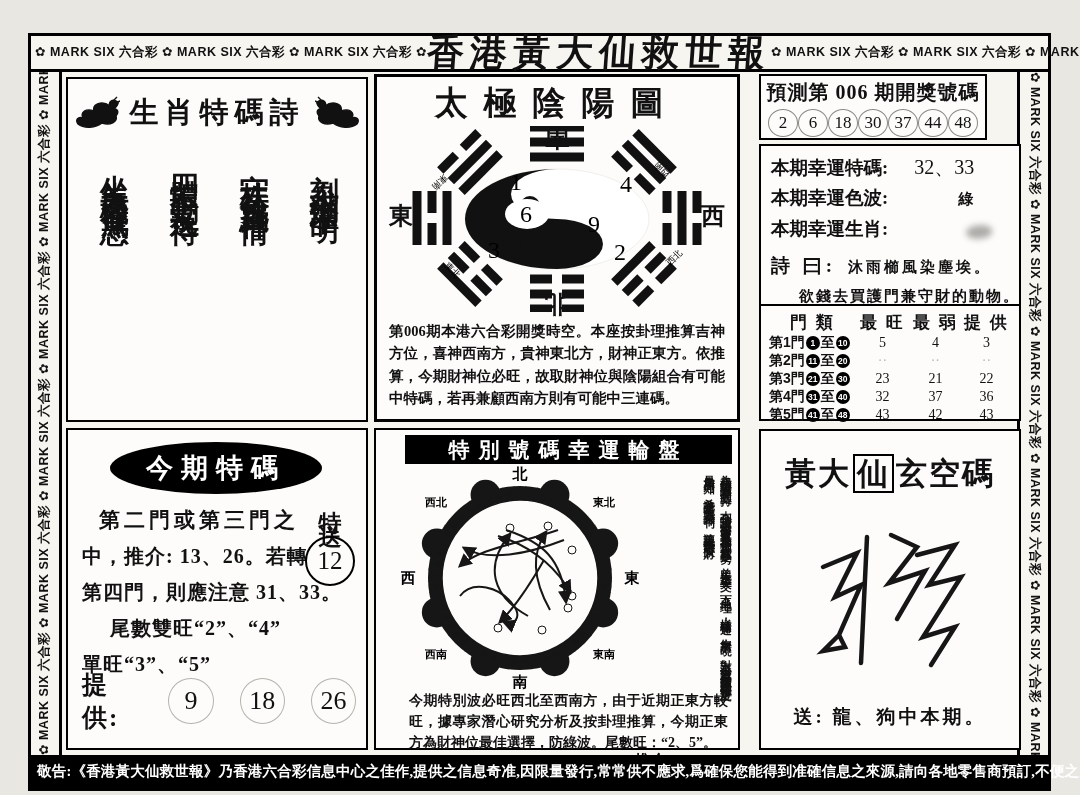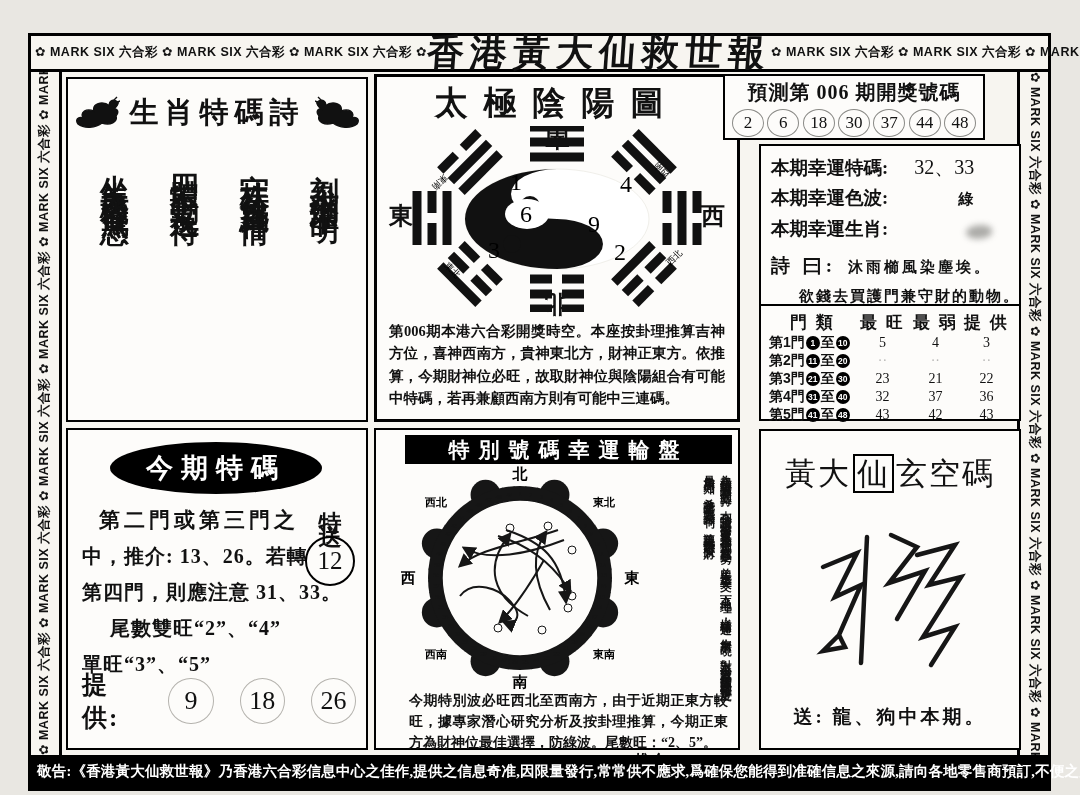--- a/index.html
+++ b/index.html
@@ -31,21 +31,21 @@
   .taiji-title{text-align:center;font-size:33px;font-weight:bold;letter-spacing:16px;margin-top:4px;white-space:nowrap;}
   .bagua-wrap{position:relative;width:100%;height:186px;}
   .bagua-svg{position:absolute;left:50%;top:0;transform:translateX(-50%);}
   .dir{position:absolute;font-size:24px;font-weight:bold;}
   .dir.t{left:50%;top:-4px;transform:translateX(-50%) rotate(180deg);}
   .dir.b{left:50%;bottom:-8px;transform:translateX(-50%) rotate(180deg);}
   .dir.l{left:12px;top:50%;transform:translateY(-58%);}
   .dir.rr{right:12px;top:50%;transform:translateY(-58%);}
   .taiji-par{font-size:14.5px;font-weight:bold;line-height:1.55;text-align:justify;padding:8px 12px 0 12px;}
   
-  .pred-box{left:661px;top:2px;width:262px;height:66px;border-width:2.5px;}
+  .pred-box{left:697px;top:2px;width:228px;height:66px;border-width:2.5px;}
   .pred-title{font-size:20px;font-weight:bold;text-align:center;margin-top:3px;letter-spacing:1px;white-space:nowrap;}
   .pred-nums{display:flex;justify-content:space-between;padding:3px 7px 0 7px;}
   .pred-ball{width:30px;height:26px;border:1.5px solid #8a8a86;border-radius:50%;display:flex;align-items:center;justify-content:center;font-size:17px;}
   .lucky-box{left:697px;top:72px;width:262px;height:198px;border-width:2.5px;padding:8px 10px;}
   .lucky-row{display:flex;align-items:baseline;height:31px;}
   .lucky-label{font-size:18.5px;font-weight:bold;white-space:nowrap;}
   .lucky-val{font-size:20px;margin-left:26px;}
   .lucky-val.green{font-size:15px;margin-left:70px;font-weight:bold;}
   .smudge{width:26px;height:14px;margin-left:78px;background:#6a6a66;border-radius:60% 40% 55% 45%;filter:blur(3px);opacity:.55;align-self:center;}
   .shiyue{display:flex;align-items:baseline;margin-top:6px;}
@@ -83,21 +83,21 @@
   
   .wheel-box{left:312px;top:356px;width:366px;height:322px;border-width:2px;padding-left:23px;}
   .wheel-banner{margin:5px 6px 0 6px;height:29px;background:#000;display:flex;align-items:center;justify-content:center;}
   .wheel-banner span{color:#fff;font-size:21px;font-weight:bold;letter-spacing:9px;white-space:nowrap;}
   .wheel-mid{display:flex;padding:2px 4px 0 2px;}
   .wheel-side{writing-mode:vertical-rl;font-size:11.5px;font-weight:bold;height:218px;line-height:1.45;letter-spacing:2px;margin-left:2px;flex:1;}
   .wheel-bottom{padding:0 10px;font-size:14px;font-weight:bold;line-height:1.5;text-align:justify;}
   .wheel-reco{text-align:right;font-size:16px;font-weight:bold;padding:0 14px 4px 0;margin-top:-2px;}
   
   .xuan-box{left:697px;top:357px;width:262px;height:321px;border-width:2.5px;}
-  .xuan-title{text-align:center;margin-top:22px;font-size:31px;font-weight:normal;letter-spacing:2px;white-space:nowrap;}
+  .xuan-title{text-align:center;margin-top:22px;font-size:31px;font-weight:bold;letter-spacing:2px;white-space:nowrap;}
   .xuan-title .boxed{border:2px solid #000;padding:0 2px;margin:0 2px;}
   .xuan-glyph{display:block;margin:30px auto 0 auto;}
   .xuan-footer{position:absolute;left:0;right:0;bottom:18px;text-align:center;font-size:19px;font-weight:bold;letter-spacing:3px;white-space:nowrap;}
   
   .ftr{position:absolute;left:0;right:0;bottom:0;height:33px;background:#000;display:flex;align-items:center;}
   .ftr span{color:#fff;font-size:14.5px;font-weight:bold;white-space:nowrap;padding-left:6px;letter-spacing:0.2px;}
   svg text{font-family:"Liberation Serif","DejaVu Serif",serif;}
 </style>
 </head>
 <body>

